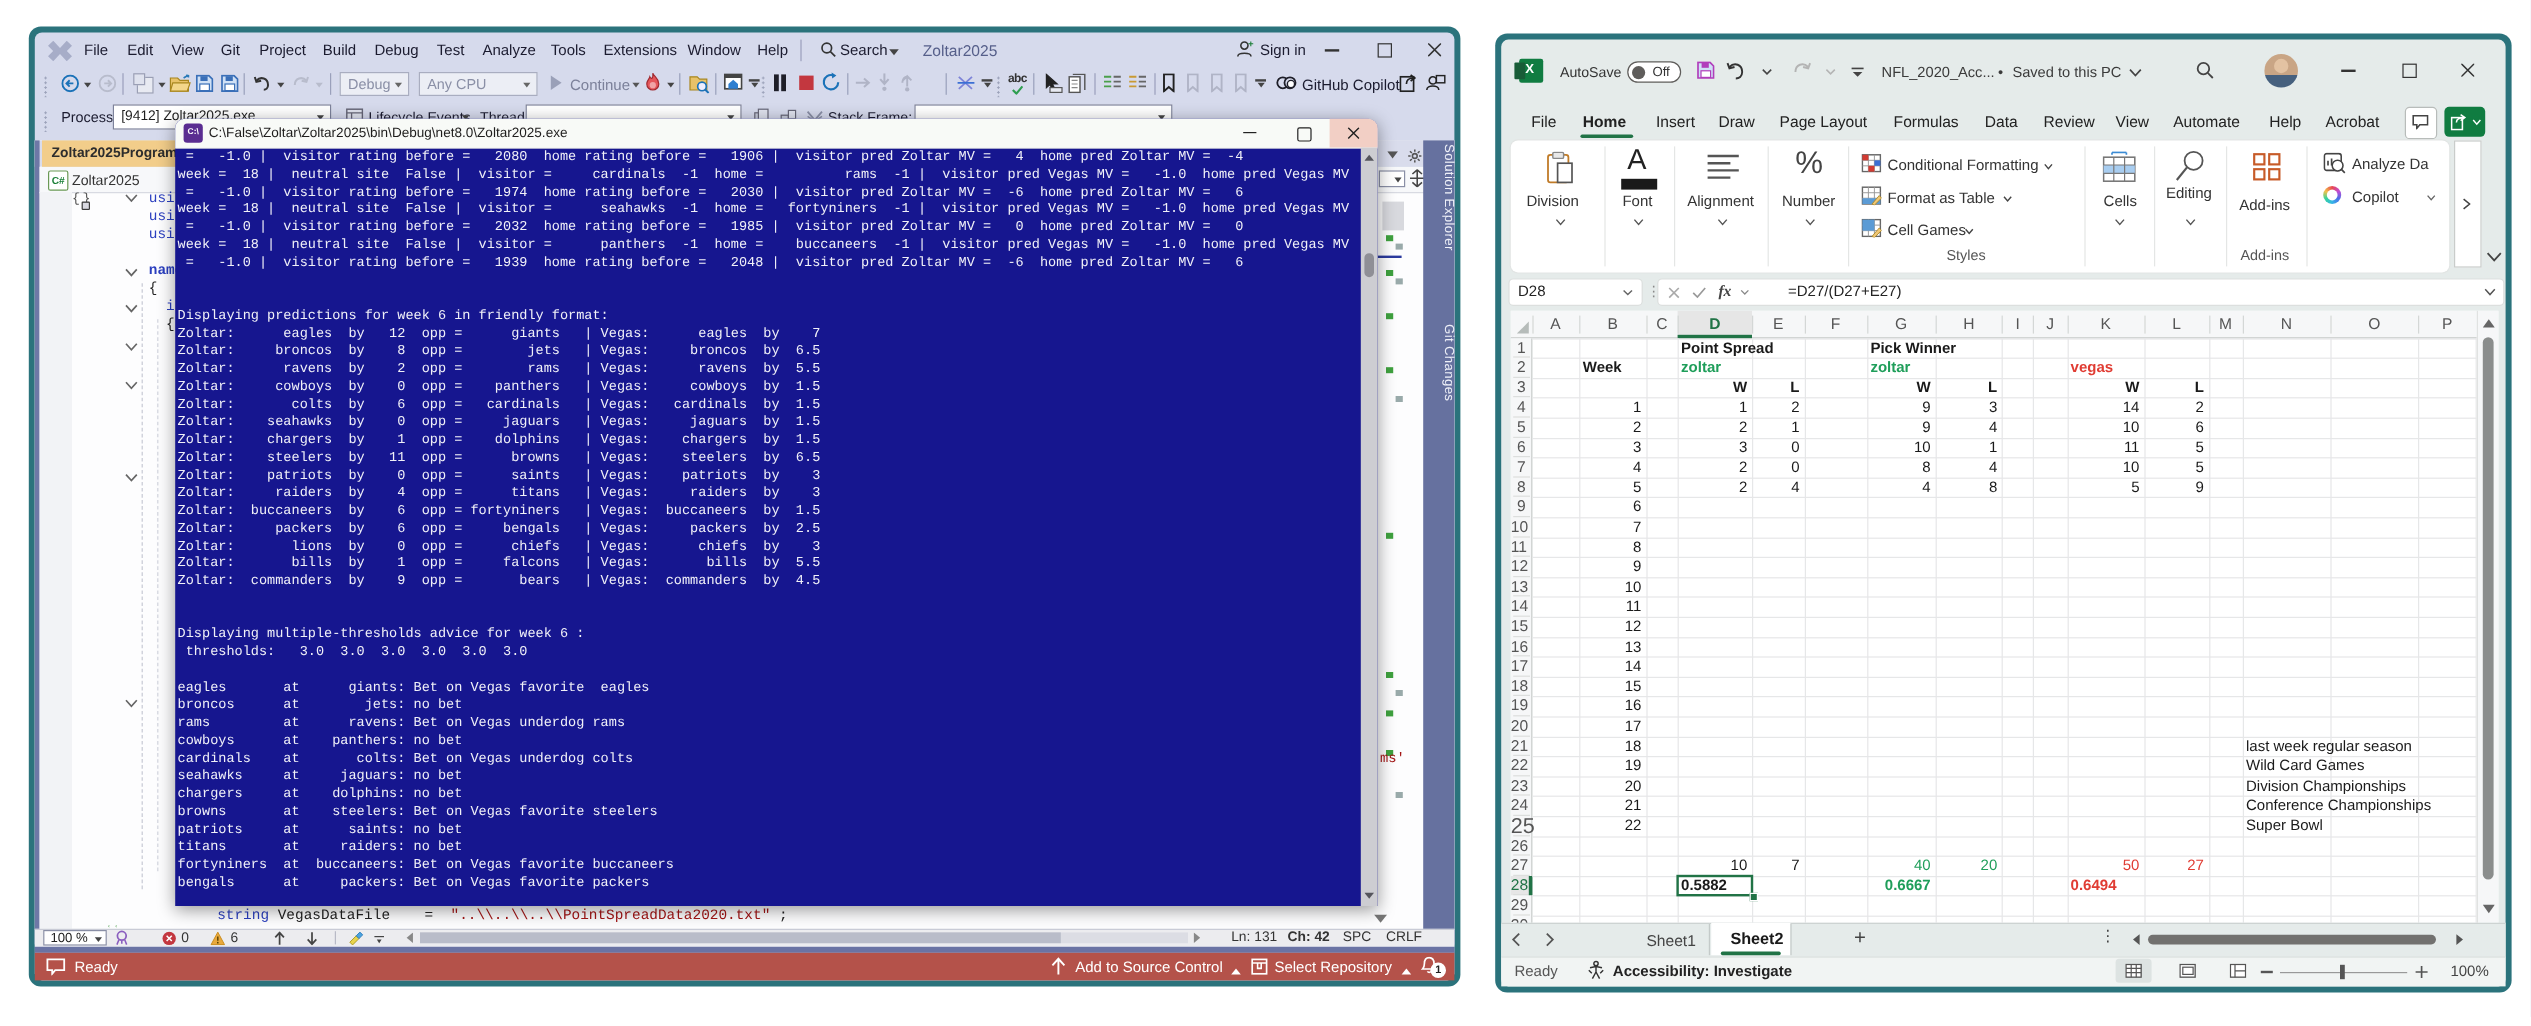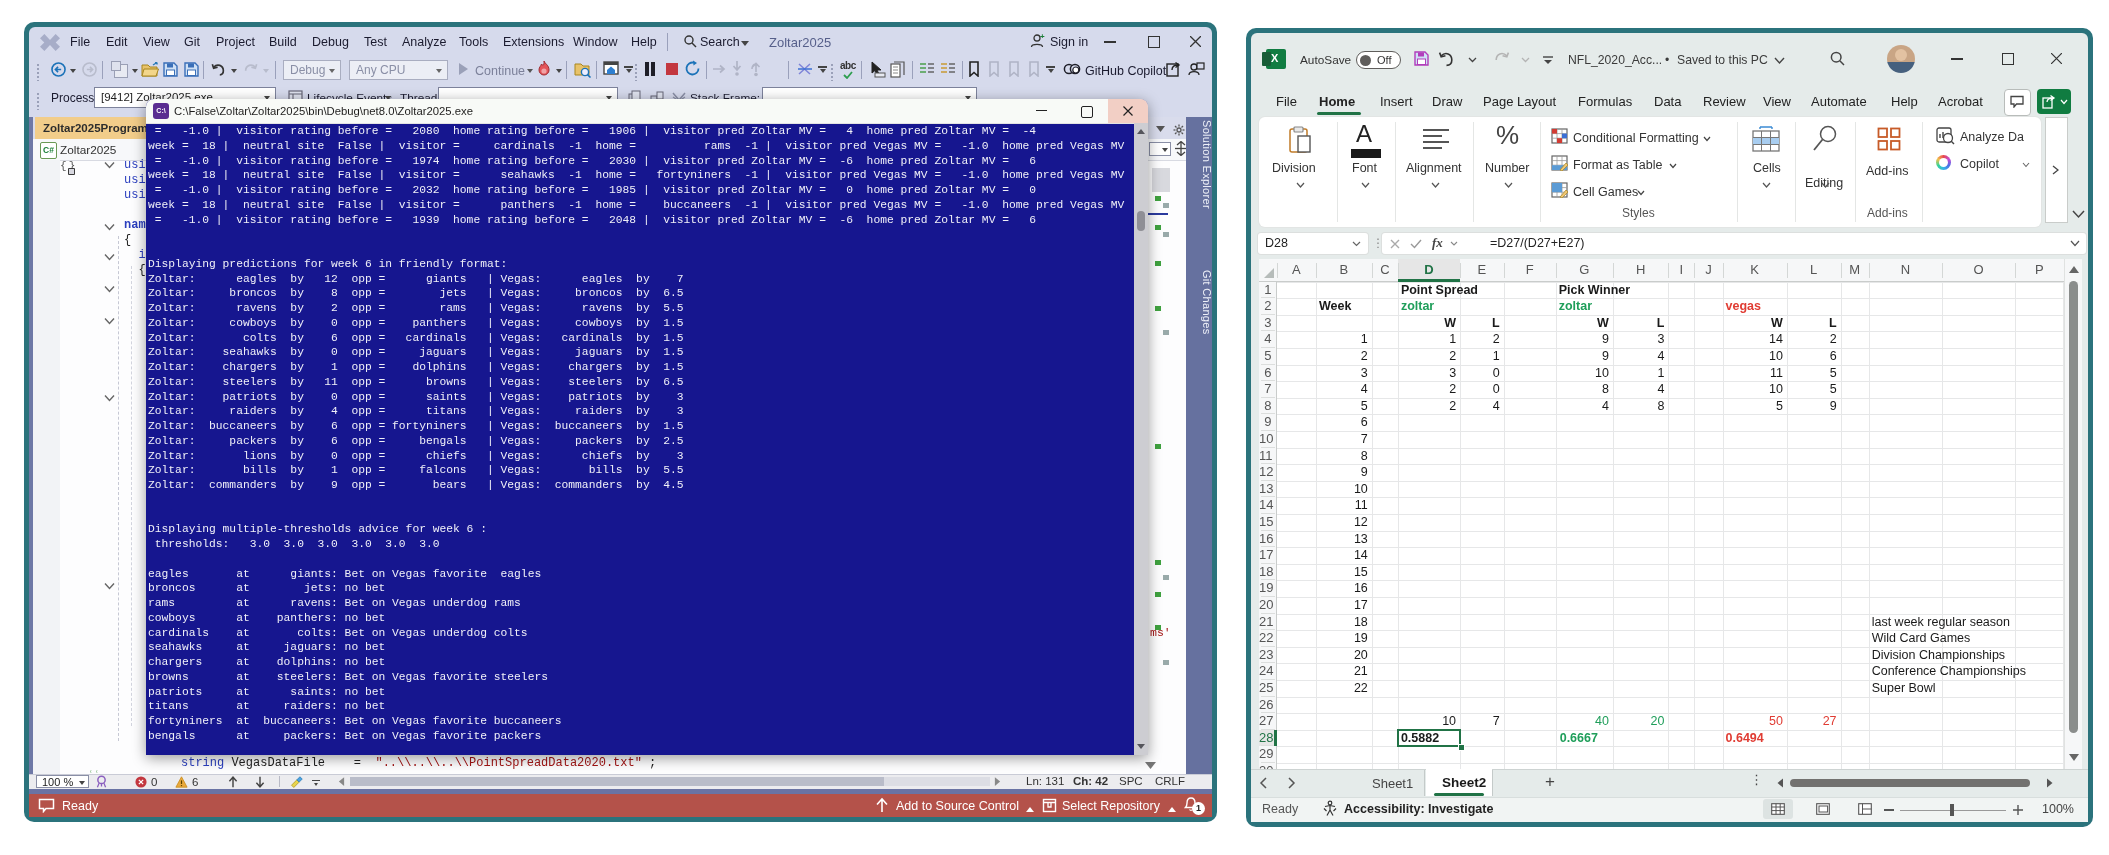--- a/index.html
+++ b/index.html
@@ -595,21 +595,21 @@
     <path d="M1 11.5 H27 M1 18.5 H27 M9.5 5 V25 M18.5 5 V25" stroke="#777" stroke-width="1"></path>
   </svg>
 <div style="position:absolute;left:1753px;top:161px;font-size:12.5px;color:#333;font-weight:normal;white-space:nowrap;">Cells</div>
 <svg style="position:absolute;left:1762px;top:182px" width="9" height="7" viewBox="0 0 9 7">
     <path d="M1 1 L4.5 5 L8 1" stroke="#555" stroke-width="1.2" fill="none"></path>
   </svg>
 <svg style="position:absolute;left:1812px;top:125px" width="27" height="28" viewBox="0 0 27 28">
     <circle cx="16" cy="9" r="7.5" fill="#fff" stroke="#555" stroke-width="1.5"></circle>
     <line x1="10.5" y1="14.5" x2="2" y2="25" stroke="#555" stroke-width="1.8"></line>
   </svg>
-<div style="position:absolute;left:1805px;top:176px;font-size:12.5px;color:#333;font-weight:normal;white-space:nowrap;">Editing</div>
+<div style="position:absolute;left:1805px;top:154px;font-size:12.5px;color:#333;font-weight:normal;white-space:nowrap;">Editing</div>
 <svg style="position:absolute;left:1821px;top:182px" width="9" height="7" viewBox="0 0 9 7">
     <path d="M1 1 L4.5 5 L8 1" stroke="#555" stroke-width="1.2" fill="none"></path>
   </svg>
 <svg style="position:absolute;left:1877px;top:127px" width="24" height="24" viewBox="0 0 24 24">
     <g fill="none" stroke="#c75b28" stroke-width="1.8">
       <rect x="1.5" y="1.5" width="8.5" height="8.5"></rect>
       <rect x="14" y="1.5" width="8.5" height="8.5"></rect>
       <rect x="1.5" y="14" width="8.5" height="8.5"></rect>
       <rect x="14" y="14" width="8.5" height="8.5"></rect>
     </g>
@@ -737,21 +737,21 @@
 <div style="position:absolute;left:1259px;top:596.9px;width:16.5px;height:16.6px;font-size:13px;color:#555;text-align:right;padding-right:4px;box-sizing:border-box;line-height:16.6px;">20</div>
 <div style="position:absolute;left:1261px;top:612.5px;width:13.5px;height:1px;background:#dcdedd;"></div>
 <div style="position:absolute;left:1259px;top:613.5px;width:16.5px;height:16.6px;font-size:13px;color:#555;text-align:right;padding-right:4px;box-sizing:border-box;line-height:16.6px;">21</div>
 <div style="position:absolute;left:1261px;top:629.1px;width:13.5px;height:1px;background:#dcdedd;"></div>
 <div style="position:absolute;left:1259px;top:630.1px;width:16.5px;height:16.6px;font-size:13px;color:#555;text-align:right;padding-right:4px;box-sizing:border-box;line-height:16.6px;">22</div>
 <div style="position:absolute;left:1261px;top:645.7px;width:13.5px;height:1px;background:#dcdedd;"></div>
 <div style="position:absolute;left:1259px;top:646.7px;width:16.5px;height:16.6px;font-size:13px;color:#555;text-align:right;padding-right:4px;box-sizing:border-box;line-height:16.6px;">23</div>
 <div style="position:absolute;left:1261px;top:662.3px;width:13.5px;height:1px;background:#dcdedd;"></div>
 <div style="position:absolute;left:1259px;top:663.3px;width:16.5px;height:16.6px;font-size:13px;color:#555;text-align:right;padding-right:4px;box-sizing:border-box;line-height:16.6px;">24</div>
 <div style="position:absolute;left:1261px;top:678.9px;width:13.5px;height:1px;background:#dcdedd;"></div>
-<div style="position:absolute;left:1259px;top:679.9px;width:16.5px;height:16.6px;font-size:13px;color:#555;text-align:right;padding-right:4px;box-sizing:border-box;line-height:16.6px;">25</div>
+<div style="position:absolute;left:1259px;top:679.9px;width:16.5px;height:16.6px;font-size:18px;color:#555;text-align:right;padding-right:4px;box-sizing:border-box;line-height:16.6px;">25</div>
 <div style="position:absolute;left:1261px;top:695.5px;width:13.5px;height:1px;background:#dcdedd;"></div>
 <div style="position:absolute;left:1259px;top:696.5px;width:16.5px;height:16.6px;font-size:13px;color:#555;text-align:right;padding-right:4px;box-sizing:border-box;line-height:16.6px;">26</div>
 <div style="position:absolute;left:1261px;top:712.1px;width:13.5px;height:1px;background:#dcdedd;"></div>
 <div style="position:absolute;left:1259px;top:713.1px;width:16.5px;height:16.6px;font-size:13px;color:#555;text-align:right;padding-right:4px;box-sizing:border-box;line-height:16.6px;">27</div>
 <div style="position:absolute;left:1261px;top:728.7px;width:13.5px;height:1px;background:#dcdedd;"></div>
 <div style="position:absolute;left:1259px;top:729.7px;width:16.5px;height:16.6px;background:#e6e6e6;font-size:13px;color:#217346;text-align:right;padding-right:4px;box-sizing:border-box;line-height:16.6px;">28</div>
 <div style="position:absolute;left:1261px;top:745.3px;width:13.5px;height:1px;background:#dcdedd;"></div>
 <div style="position:absolute;left:1259px;top:746.3px;width:16.5px;height:16.6px;font-size:13px;color:#555;text-align:right;padding-right:4px;box-sizing:border-box;line-height:16.6px;">29</div>
 <div style="position:absolute;left:1261px;top:761.9px;width:13.5px;height:1px;background:#dcdedd;"></div>
 <div style="position:absolute;left:1259px;top:762.9px;width:16.5px;height:6.1px;font-size:13px;color:#555;text-align:right;padding-right:4px;box-sizing:border-box;line-height:16.6px;">30</div>
@@ -872,21 +872,21 @@
 <div style="position:absolute;left:1868.7px;top:646.7px;width:185px;height:16.6px;padding-left:3px;font-size:12.5px;color:#1a1a1a;font-weight:normal;text-align:left;line-height:16.6px;box-sizing:border-box;white-space:nowrap;">Division Championships</div>
 <div style="position:absolute;left:1868.7px;top:663.3px;width:194.6px;height:16.6px;padding-left:3px;font-size:12.5px;color:#1a1a1a;font-weight:normal;text-align:left;line-height:16.6px;box-sizing:border-box;white-space:nowrap;">Conference Championships</div>
 <div style="position:absolute;left:1868.7px;top:679.9px;width:194.6px;height:16.6px;padding-left:3px;font-size:12.5px;color:#1a1a1a;font-weight:normal;text-align:left;line-height:16.6px;box-sizing:border-box;white-space:nowrap;">Super Bowl</div>
 <div style="position:absolute;left:1397.9px;top:713.1px;width:62.2px;height:16.6px;padding-right:4px;font-size:12.5px;color:#1a1a1a;font-weight:normal;text-align:right;line-height:16.6px;box-sizing:border-box;white-space:nowrap;">10</div>
 <div style="position:absolute;left:1460.1px;top:713.1px;width:43.5px;height:16.6px;padding-right:4px;font-size:12.5px;color:#1a1a1a;font-weight:normal;text-align:right;line-height:16.6px;box-sizing:border-box;white-space:nowrap;">7</div>
 <div style="position:absolute;left:1555.7px;top:713.1px;width:57.2px;height:16.6px;padding-right:4px;font-size:12.5px;color:#1f9e5a;font-weight:normal;text-align:right;line-height:16.6px;box-sizing:border-box;white-space:nowrap;">40</div>
 <div style="position:absolute;left:1612.9px;top:713.1px;width:55.5px;height:16.6px;padding-right:4px;font-size:12.5px;color:#1f9e5a;font-weight:normal;text-align:right;line-height:16.6px;box-sizing:border-box;white-space:nowrap;">20</div>
 <div style="position:absolute;left:1722.5px;top:713.1px;width:64.4px;height:16.6px;padding-right:4px;font-size:12.5px;color:#e03c33;font-weight:normal;text-align:right;line-height:16.6px;box-sizing:border-box;white-space:nowrap;">50</div>
 <div style="position:absolute;left:1786.9px;top:713.1px;width:53.7px;height:16.6px;padding-right:4px;font-size:12.5px;color:#e03c33;font-weight:normal;text-align:right;line-height:16.6px;box-sizing:border-box;white-space:nowrap;">27</div>
 <div style="position:absolute;left:1397.9px;top:729.7px;width:62.2px;height:16.6px;padding-left:3px;font-size:12.5px;color:#1a1a1a;font-weight:bold;text-align:left;line-height:16.6px;box-sizing:border-box;white-space:nowrap;">0.5882</div>
-<div style="position:absolute;left:1555.7px;top:729.7px;width:57.2px;height:16.6px;padding-left:4px;font-size:12.5px;color:#1f9e5a;font-weight:bold;text-align:left;line-height:16.6px;box-sizing:border-box;white-space:nowrap;">0.6667</div>
+<div style="position:absolute;left:1555.7px;top:729.7px;width:57.2px;height:16.6px;padding-left:15px;font-size:12.5px;color:#1f9e5a;font-weight:bold;text-align:left;line-height:16.6px;box-sizing:border-box;white-space:nowrap;">0.6667</div>
 <div style="position:absolute;left:1722.5px;top:729.7px;width:64.4px;height:16.6px;padding-left:3px;font-size:12.5px;color:#e03c33;font-weight:bold;text-align:left;line-height:16.6px;box-sizing:border-box;white-space:nowrap;">0.6494</div>
 <div style="position:absolute;left:1396.9px;top:728.7px;width:64.2px;height:18.6px;border:2px solid #217346;box-sizing:border-box;"></div>
 <div style="position:absolute;left:1458.1px;top:744.3px;width:5px;height:5px;background:#217346;border:1px solid #fff;"></div>
 <div style="position:absolute;left:2064px;top:259px;width:18px;height:510px;background:#f6f7f8;border-left:1px solid #e0e2e1;box-sizing:border-box;"></div>
 <svg style="position:absolute;left:2069px;top:265px" width="10" height="9" viewBox="0 0 10 9">
     <path d="M0 8 L5 1 L10 8 Z" fill="#666"></path>
   </svg>
 <svg style="position:absolute;left:2069px;top:753px" width="10" height="9" viewBox="0 0 10 9">
     <path d="M0 1 L5 8 L10 1 Z" fill="#666"></path>
   </svg>

